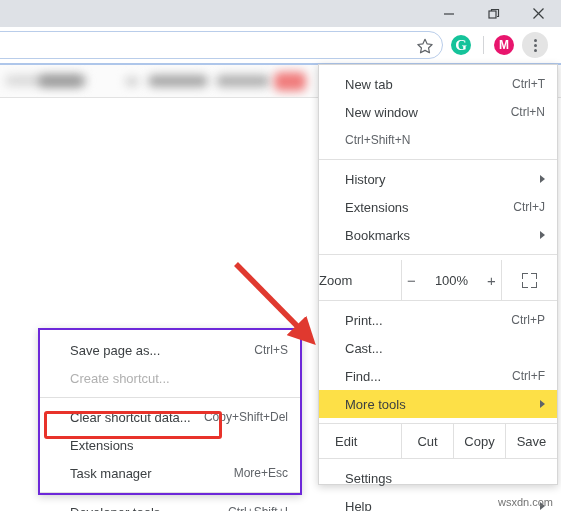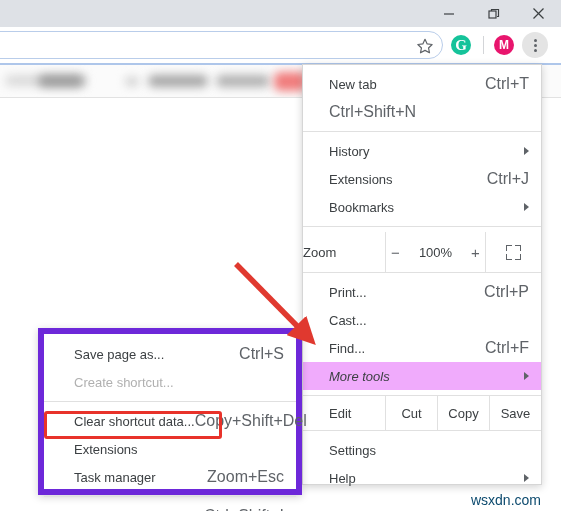--- a/index.html
+++ b/index.html
@@ -94,39 +94,39 @@
   }
   .bb1 { left: 5px;  top: 10px; width: 82px; height: 11px; background: #d9d9d9; }
   .bb2 { left: 38px; top: 10px; width: 46px; height: 12px; background: #9a9a9a; }
   .bb3 { left: 125px;top: 12px; width: 14px; height: 9px;  background: #cfcfcf; }
   .bb4 { left: 148px;top: 10px; width: 60px; height: 12px; background: #a5a5a5; }
   .bb5 { left: 216px;top: 10px; width: 54px; height: 12px; background: #b0b0b0; }
   .bb6 { left: 274px;top: 7px;  width: 32px; height: 19px; background: #f07c7c; }
 
   
   .menu {
-    position: absolute; left: 302px; top: 64px;
+    position: absolute; left: 318px; top: 64px;
     width: 240px; height: 421px;
     background: #ffffff;
     border: 1px solid #d6d6d6;
     box-shadow: 0 2px 8px rgba(0,0,0,0.18);
     font-size: 13px;
     color: #3c4043;
     z-index: 20;
   }
   .mi {
     position: relative;
     height: 28px;
     display: flex; align-items: center;
     padding: 0 12px 0 26px;
     white-space: nowrap;
   }
   .mi .label { flex: 1; }
-  .mi .accel { color: #5f6368; font-size: 16px; }
-  .mi.highlight { background: #f0abfc; font-style: italic; }
+  .mi .accel { color: #5f6368; font-size: 12px; }
+  .mi.highlight { background: #fde047; }
   .arrow-right {
     width: 0; height: 0;
     border-left: 5px solid #5f6368;
     border-top: 4px solid transparent;
     border-bottom: 4px solid transparent;
     margin-left: 6px;
   }
   .msep {
     height: 1px; background: #e0e0e0; margin: 5px 0;
   }
@@ -151,32 +151,32 @@
   .fs-icon { width: 15px; height: 15px; position: relative; }
   .fs-icon span { position: absolute; width: 6px; height: 6px; border: 1.6px solid #5f6368; }
   .fs-icon .c1 { left:0; top:0; border-right: none; border-bottom: none; }
   .fs-icon .c2 { right:0; top:0; border-left: none; border-bottom: none; }
   .fs-icon .c3 { left:0; bottom:0; border-right: none; border-top: none; }
   .fs-icon .c4 { right:0; bottom:0; border-left: none; border-top: none; }
 
   
   .editrow { display: flex; align-items: stretch; height: 34px; }
   .editrow .e-label {
-    width: 82px; display: flex; align-items: center; padding-left: 26px;
+    width: 82px; display: flex; align-items: center; padding-left: 16px;
   }
   .editrow .e-cell {
     flex: 1; display: flex; align-items: center; justify-content: center;
   }
 
   
   .submenu {
     position: absolute; left: 38px; top: 328px;
     width: 264px; height: 167px;
     background: #ffffff;
-    border: 6px solid #6d28d9;
+    border: 2px solid #6d28d9;
     box-shadow: 0 2px 8px rgba(0,0,0,0.18);
     font-size: 13px; color: #3c4043;
     z-index: 30;
   }
   .submenu .mi { padding: 0 12px 0 30px; }
   .mi.disabled .label { color: #b0b0b0; }
 
   
   .redbox {
     position: absolute; left: 44px; top: 411px;
@@ -187,22 +187,22 @@
     pointer-events: none;
   }
   .arrow-svg {
     position: absolute; left: 225px; top: 255px;
     width: 100px; height: 100px;
     z-index: 45;
     pointer-events: none;
   }
 
   .watermark {
-    position: absolute; right: 20px; bottom: 3px;
-    font-size: 14px; color: #0c4a6e;
+    position: absolute; right: 8px; bottom: 3px;
+    font-size: 11px; color: #737373;
     font-family: "Liberation Sans", sans-serif;
     z-index: 50;
   }
 </style>
 </head>
 <body>
 
 <div id="root">
 
   <div class="titlebar">
@@ -259,20 +259,24 @@
 
   <div class="menu">
 
     <div style="height:5px"></div>
 
     <div class="mi">
       <span class="label">New tab</span>
       <span class="accel">Ctrl+T</span>
     </div>
     <div class="mi">
+      <span class="label">New window</span>
+      <span class="accel">Ctrl+N</span>
+    </div>
+    <div class="mi">
       <span class="accel">Ctrl+Shift+N</span>
     </div>
 
     <div class="msep"></div>
 
     <div class="mi">
       <span class="label">History</span>
       <span class="arrow-right"></span>
     </div>
     <div class="mi">
@@ -366,21 +370,21 @@
 
     <div class="mi">
       <span class="label">Clear shortcut data...</span>
       <span class="accel">Copy+Shift+Del</span>
     </div>
     <div class="mi">
       <span class="label">Extensions</span>
     </div>
     <div class="mi">
       <span class="label">Task manager</span>
-      <span class="accel">Zoom+Esc</span>
+      <span class="accel">More+Esc</span>
     </div>
 
     <div class="msep"></div>
 
     <div class="mi">
       <span class="label">Developer tools</span>
       <span class="accel">Ctrl+Shift+I</span>
     </div>
   </div>
 

